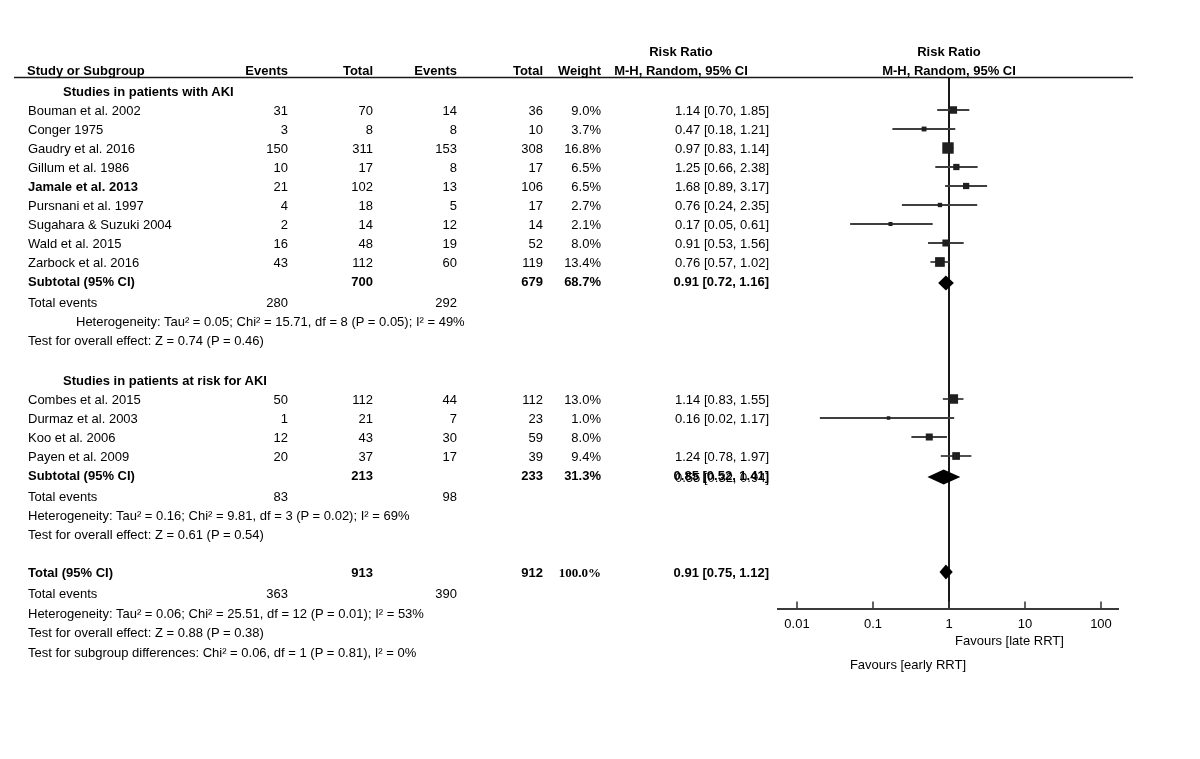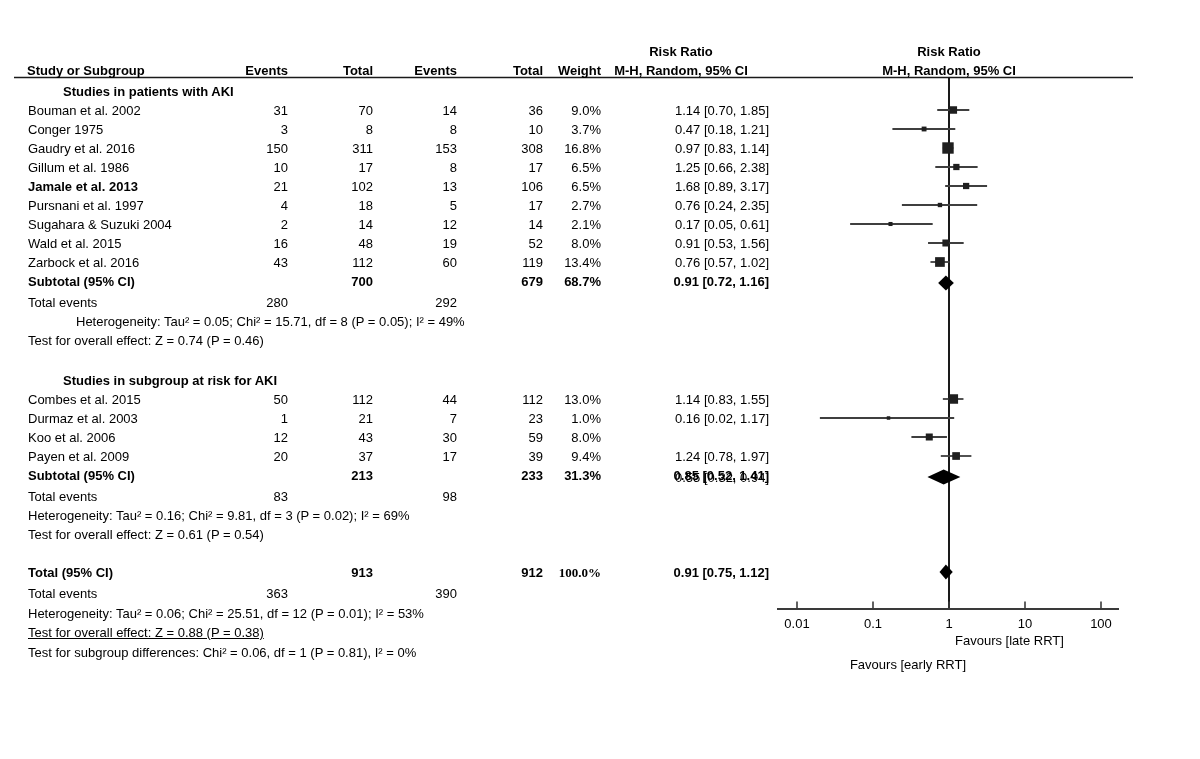--- a/index.html
+++ b/index.html
@@ -145,21 +145,21 @@
       <div class="t b" style="left: 28px; top: 271.5px; width: 440px;">Subtotal (95% CI)</div>
       <div class="t b r" style="left: 263px; top: 271.5px; width: 110px;">700</div>
       <div class="t b r" style="left: 433px; top: 271.5px; width: 110px;">679</div>
       <div class="t b r" style="left: 491px; top: 271.5px; width: 110px;">68.7%</div>
       <div class="t b r" style="left: 619px; top: 271.5px; width: 150px;">0.91 [0.72, 1.16]</div>
       <div class="t" style="left: 28px; top: 292.5px; width: 440px;">Total events</div>
       <div class="t r" style="left: 178px; top: 292.5px; width: 110px;">280</div>
       <div class="t r" style="left: 347px; top: 292.5px; width: 110px;">292</div>
       <div class="t" style="left: 28px; top: 311.5px; width: 440px; margin-left: 48px;">Heterogeneity: Tau² = 0.05; Chi² = 15.71, df = 8 (P = 0.05); I² = 49%</div>
       <div class="t" style="left: 28px; top: 330.5px; width: 440px;">Test for overall effect: Z = 0.74 (P = 0.46)</div>
-      <div class="t b" style="left: 63px; top: 370.5px; width: 440px;">Studies in subgroup at risk for AKI</div>
+      <div class="t b" style="left: 63px; top: 370.5px; width: 440px;">Studies in patients at risk for AKI</div>
       <div class="t" style="left: 28px; top: 389.5px; width: 440px;">Combes et al. 2015</div>
       <div class="t r" style="left: 178px; top: 389.5px; width: 110px;">50</div>
       <div class="t r" style="left: 263px; top: 389.5px; width: 110px;">112</div>
       <div class="t r" style="left: 347px; top: 389.5px; width: 110px;">44</div>
       <div class="t r" style="left: 433px; top: 389.5px; width: 110px;">112</div>
       <div class="t r" style="left: 491px; top: 389.5px; width: 110px;">13.0%</div>
       <div class="t r" style="left: 619px; top: 389.5px; width: 150px;">1.14 [0.83, 1.55]</div>
       <div class="t" style="left: 28px; top: 408.5px; width: 440px;">Durmaz et al. 2003</div>
       <div class="t r" style="left: 178px; top: 408.5px; width: 110px;">1</div>
       <div class="t r" style="left: 263px; top: 408.5px; width: 110px;">21</div>
@@ -193,16 +193,16 @@
       <div class="t" style="left: 28px; top: 524.5px; width: 440px;">Test for overall effect: Z = 0.61 (P = 0.54)</div>
       <div class="t b" style="left: 28px; top: 562.5px; width: 440px;">Total (95% CI)</div>
       <div class="t b r" style="left: 263px; top: 562.5px; width: 110px;">913</div>
       <div class="t b r" style="left: 433px; top: 562.5px; width: 110px;">912</div>
       <div class="t b r" style="left: 491px; top: 562.5px; width: 110px; font-family: Liberation Serif, serif;">100.0%</div>
       <div class="t b r" style="left: 619px; top: 562.5px; width: 150px;">0.91 [0.75, 1.12]</div>
       <div class="t" style="left: 28px; top: 584px; width: 440px;">Total events</div>
       <div class="t r" style="left: 178px; top: 584px; width: 110px;">363</div>
       <div class="t r" style="left: 347px; top: 584px; width: 110px;">390</div>
       <div class="t" style="left: 28px; top: 603.5px; width: 440px;">Heterogeneity: Tau² = 0.06; Chi² = 25.51, df = 12 (P = 0.01); I² = 53%</div>
-      <div class="t" style="left: 28px; top: 623px; width: 440px; text-decoration: underline;">Test for overall effect: Z = 0.88 (P = 0.38)</div>
+      <div class="t" style="left: 28px; top: 623px; width: 440px;">Test for overall effect: Z = 0.88 (P = 0.38)</div>
       <div class="t" style="left: 28px; top: 642.5px; width: 440px;">Test for subgroup differences: Chi² = 0.06, df = 1 (P = 0.81), I² = 0%</div>
     </div>
 </div>
 
 </body></html>

